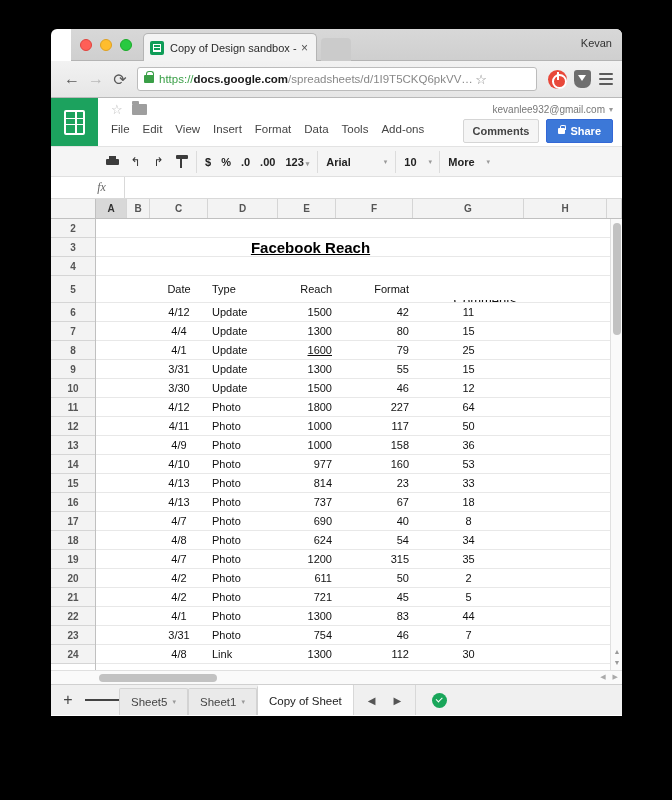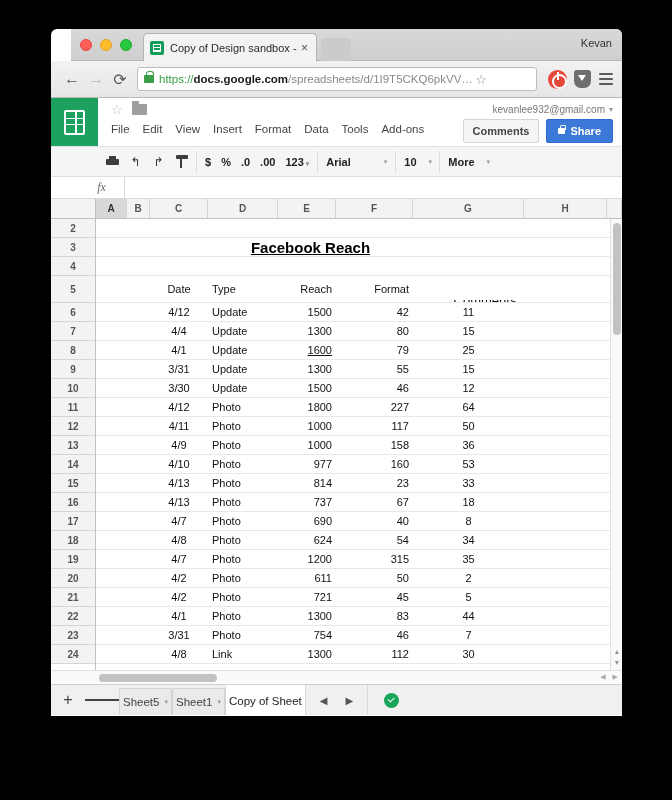--- a/index.html
+++ b/index.html
@@ -366,21 +366,21 @@
   }
   .sb-btn {
     width: 34px; display: flex; align-items: center; justify-content: center;
     font-size: 16px; color: #444;
   }
   .sb-allsheets i {
     display: block; width: 13px; height: 1.8px; background: #444; margin: 2.2px 0;
   }
   .sheet-tab {
     display: flex; align-items: center; gap: 5px;
-    padding: 0 3px; font-size: 11.5px; color: #444;
+    padding: 0 11px; font-size: 11.5px; color: #444;
     background: #eaeaea; border: 1px solid #d3d3d3;
     border-bottom: none; margin-top: 3px;
     border-radius: 2px 2px 0 0;
   }
   .sheet-tab.active {
     background: #fff; color: #222; margin-top: 0;
     border-top: 2px solid #fff; align-items: center;
   }
   .sheet-caret { font-size: 7px; color: #999; }
   .sb-nav {

